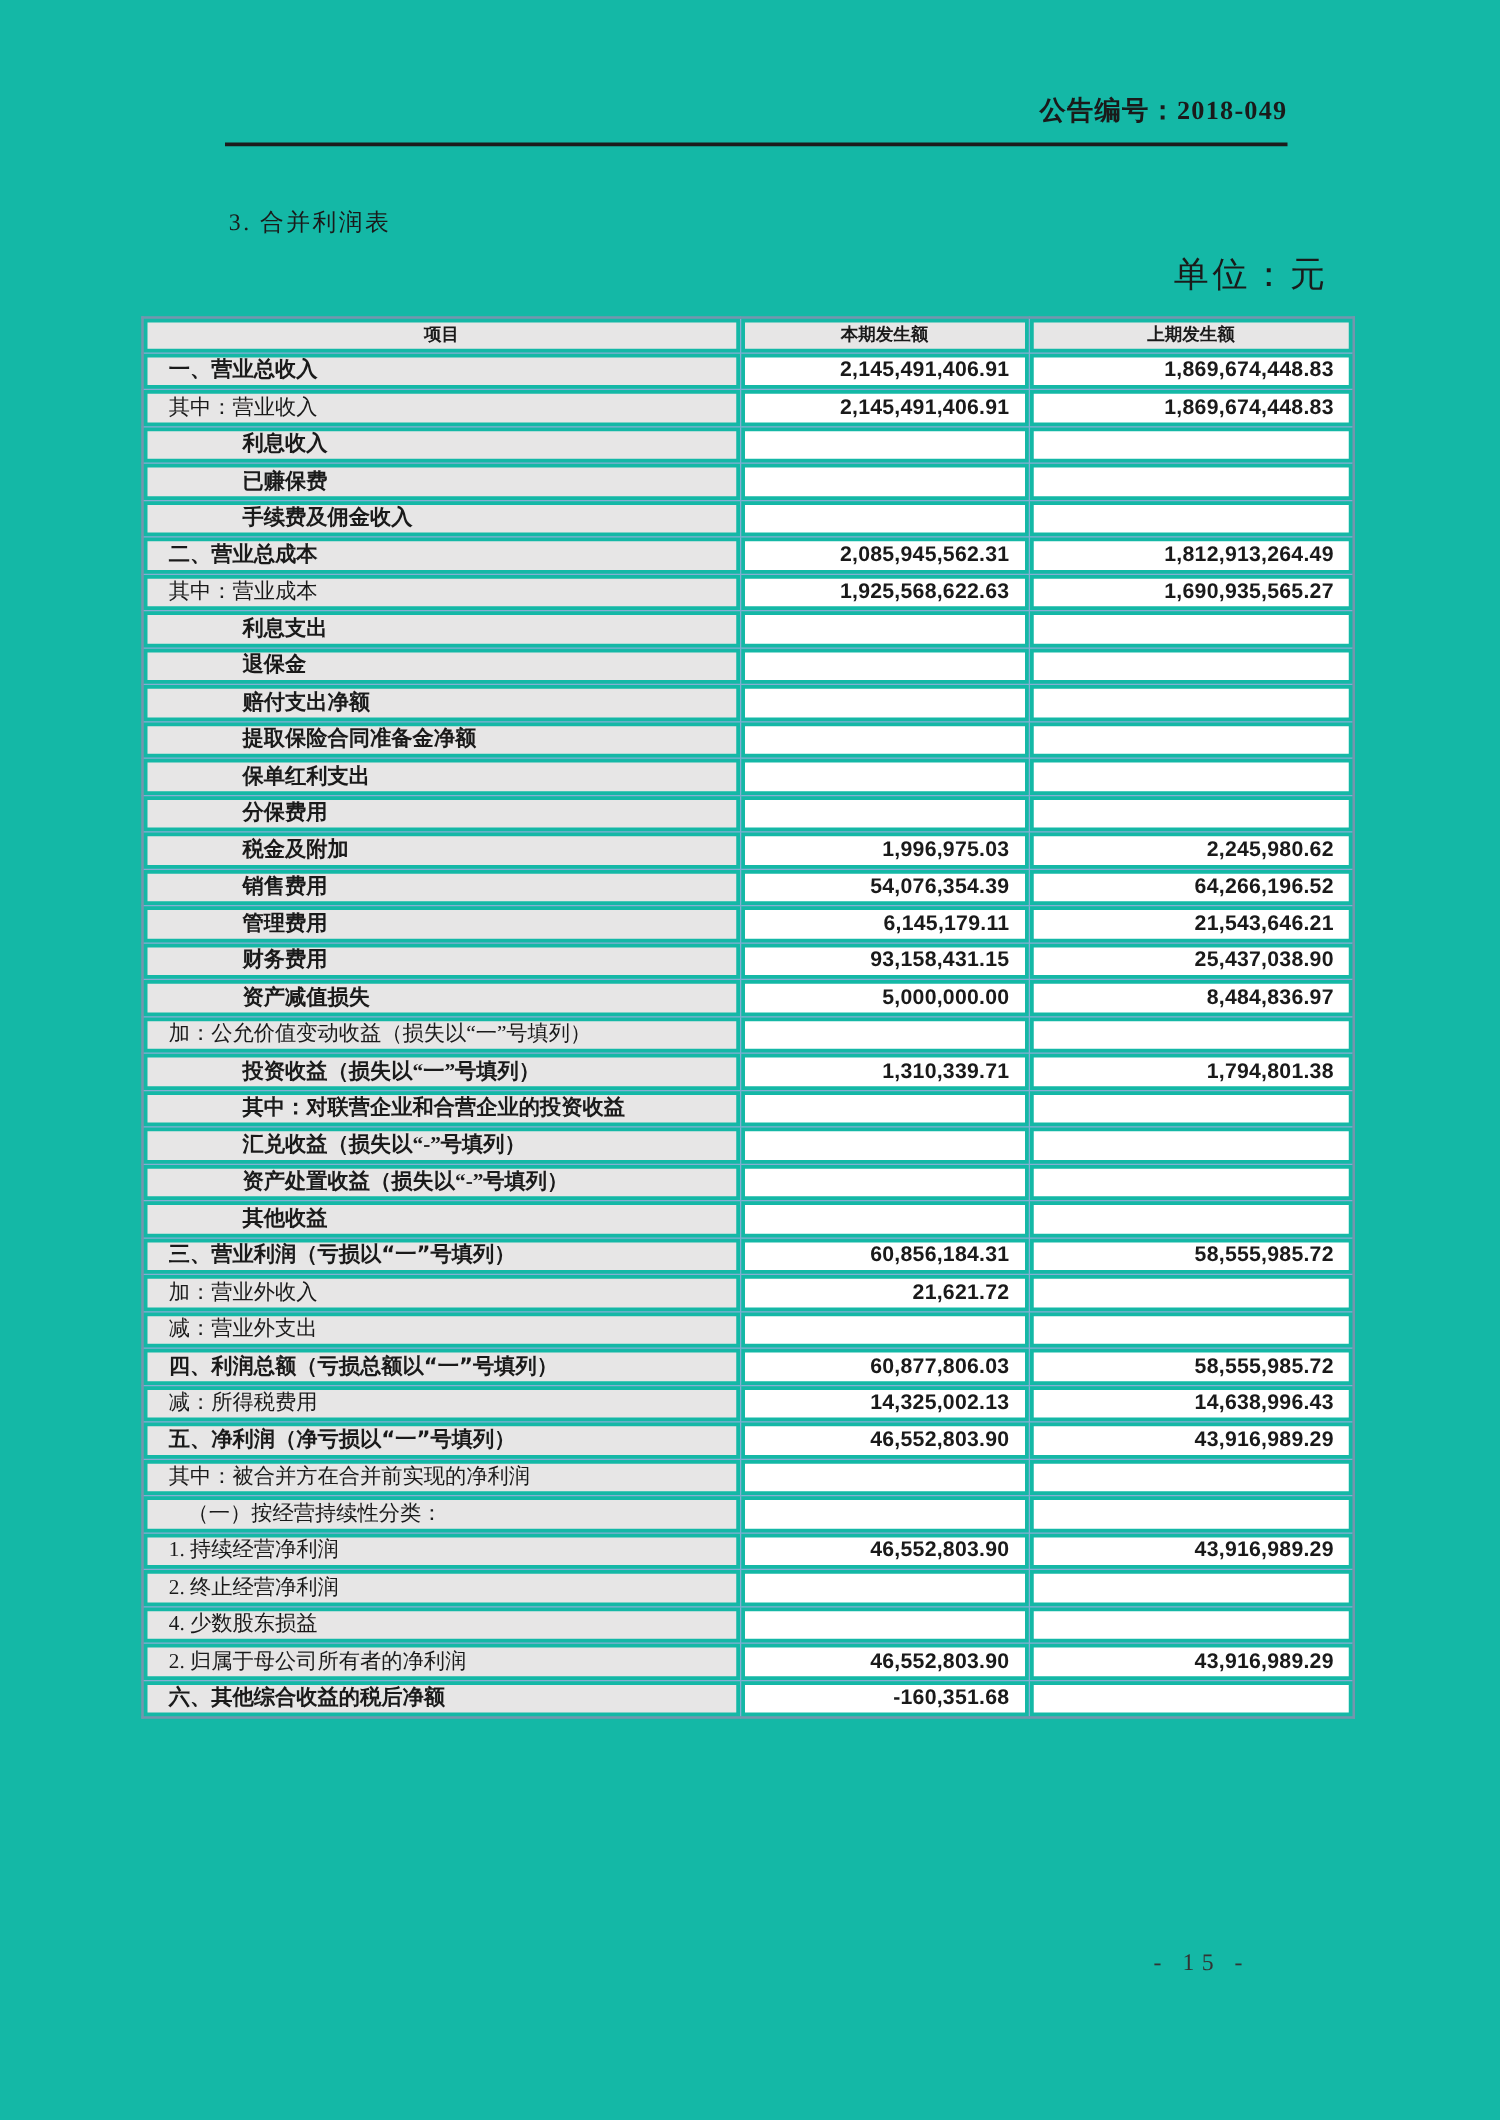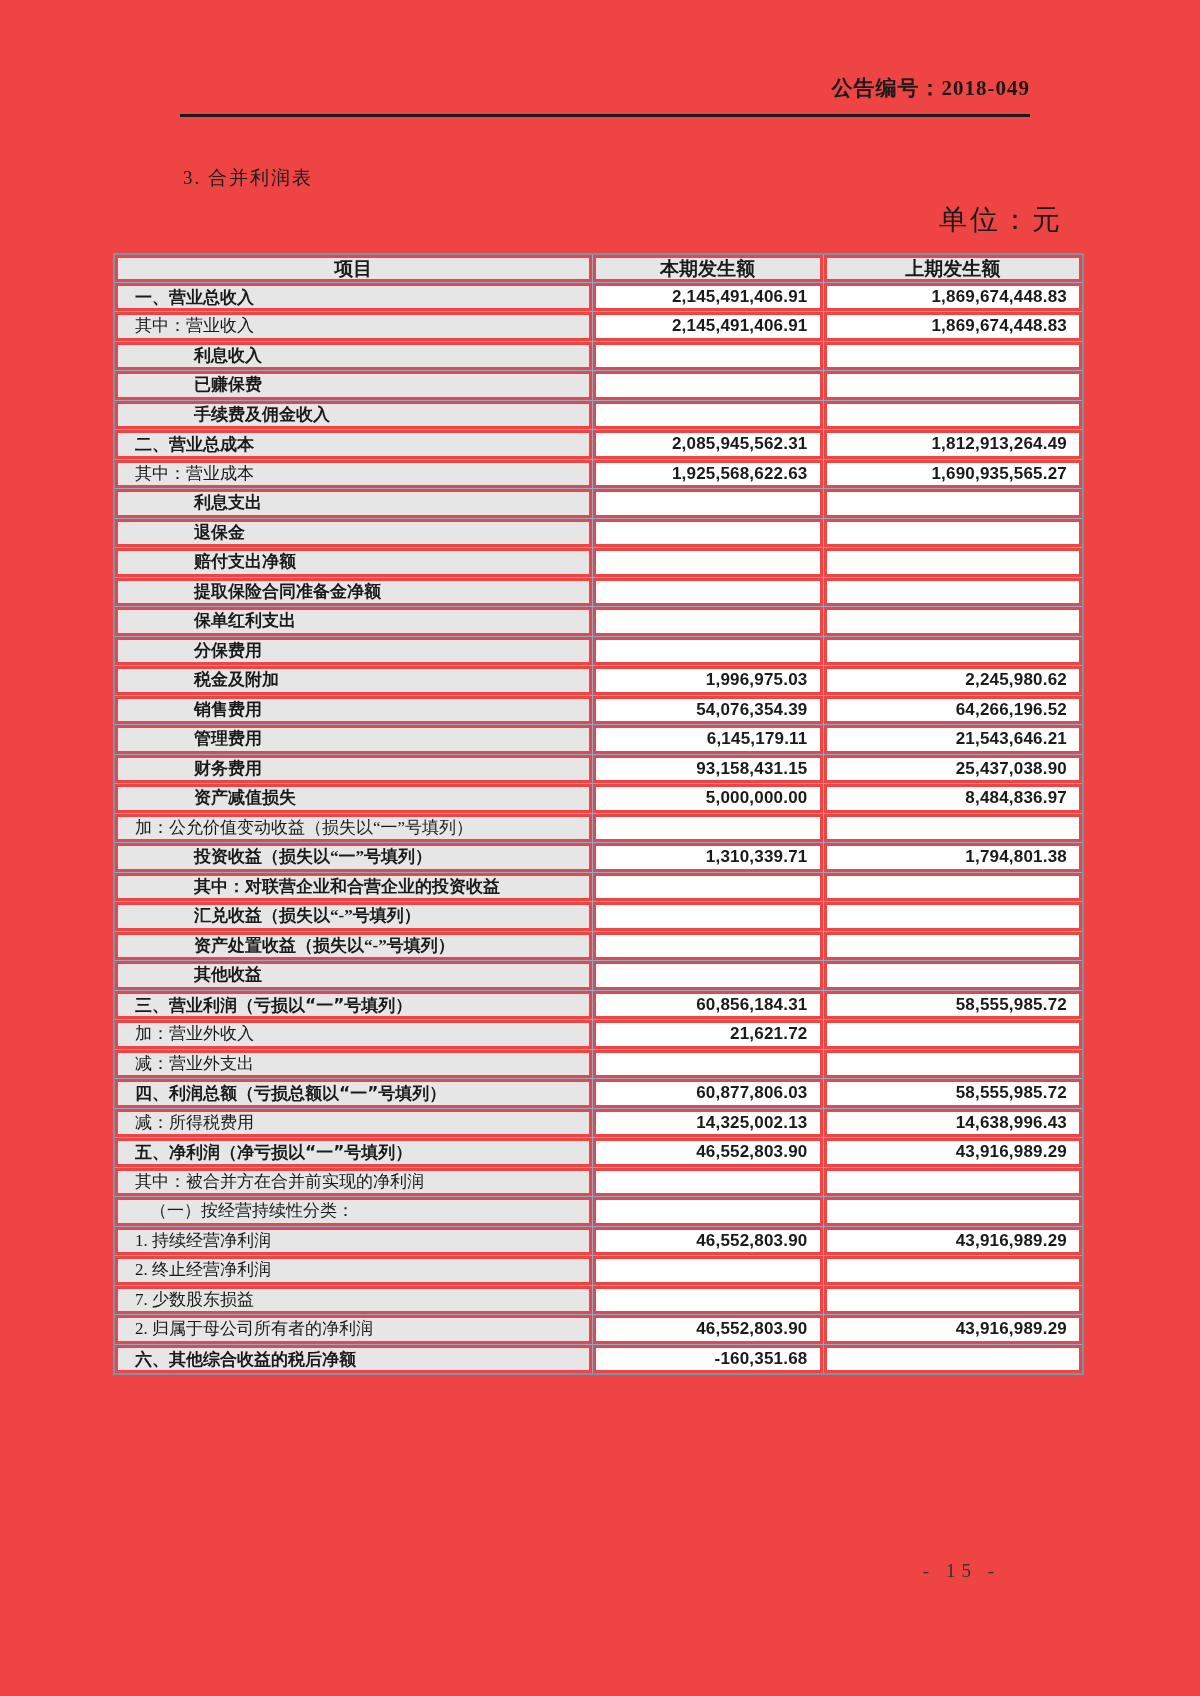--- a/index.html
+++ b/index.html
@@ -1,21 +1,21 @@
 <!DOCTYPE html>
 <html><head>
 <meta charset="utf-8">
 <style>
   * { margin: 0; padding: 0; box-sizing: border-box; }
   html, body { background: #ffffff; }
   .page {
     position: relative;
     width: 1200px;
     height: 1696px;
-    background: #ef4444;
+    background: #14b8a6;
     overflow: hidden;
     font-family: "Liberation Serif", serif;
     color: #1a1a1a;
     --border-color: #84aed3;
     --outer-border: #7595ae;
     --shading: #e7e6e6;
     --rule-color: #1c1c1c;
   }
   .doc-header { margin: 74px 170px 0 180px; }
   .notice-no {
@@ -60,21 +60,21 @@
     font-size: 17px;
     line-height: 1.1;
     overflow: hidden;
     white-space: nowrap;
   }
   th .fill {
     background: var(--shading);
     justify-content: center;
     font-weight: 700;
     font-family: "DejaVu Sans", sans-serif;
-    font-size: 19px;
+    font-size: 14px;
   }
   td.label-cell .fill { background: var(--shading); }
   td.num-cell .fill {
     background: #ffffff;
     justify-content: flex-end;
     padding-right: 12px;
     font-family: "Liberation Sans", sans-serif;
     font-weight: 700;
     font-size: 17px;
     letter-spacing: 0.2px;
@@ -502,21 +502,21 @@
           </td>
           <td class="num-cell">
             <div class="fill"></div>
           </td>
           <td class="num-cell">
             <div class="fill"></div>
           </td>
         </tr>
         <tr>
           <td class="label-cell indent-0">
-            <div class="fill">7. 少数股东损益</div>
+            <div class="fill">4. 少数股东损益</div>
           </td>
           <td class="num-cell">
             <div class="fill"></div>
           </td>
           <td class="num-cell">
             <div class="fill"></div>
           </td>
         </tr>
         <tr>
           <td class="label-cell indent-0">

